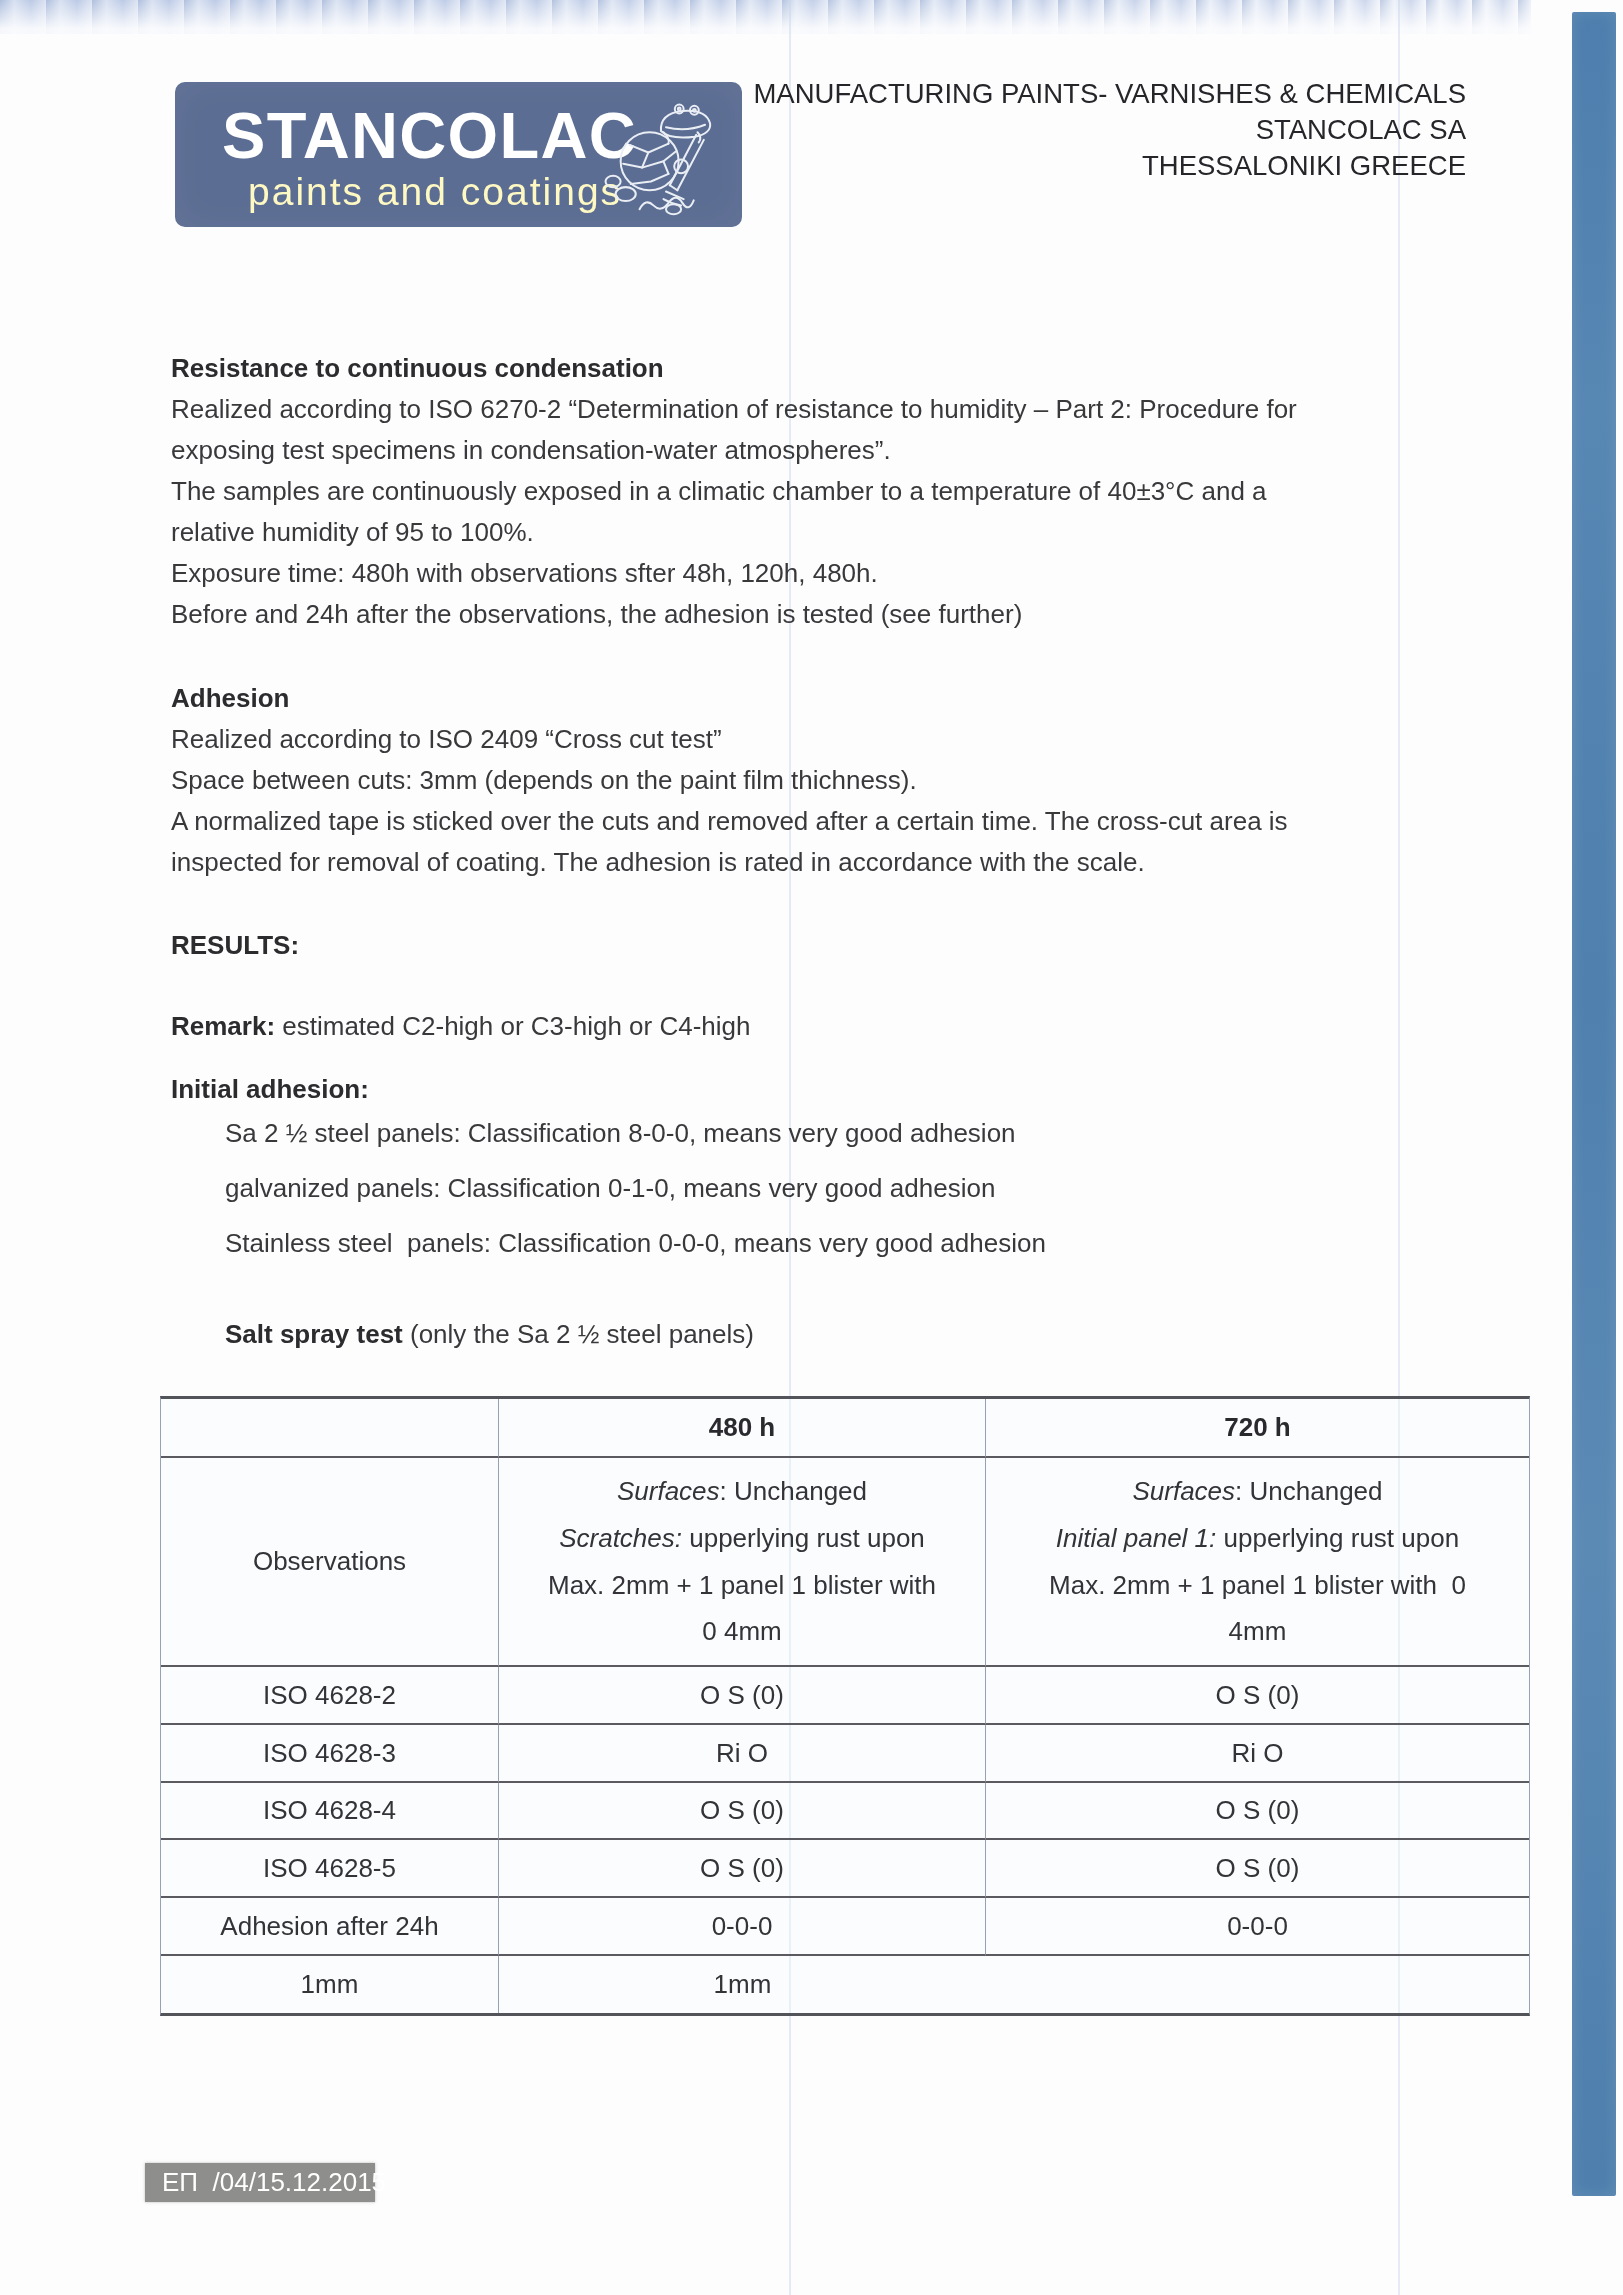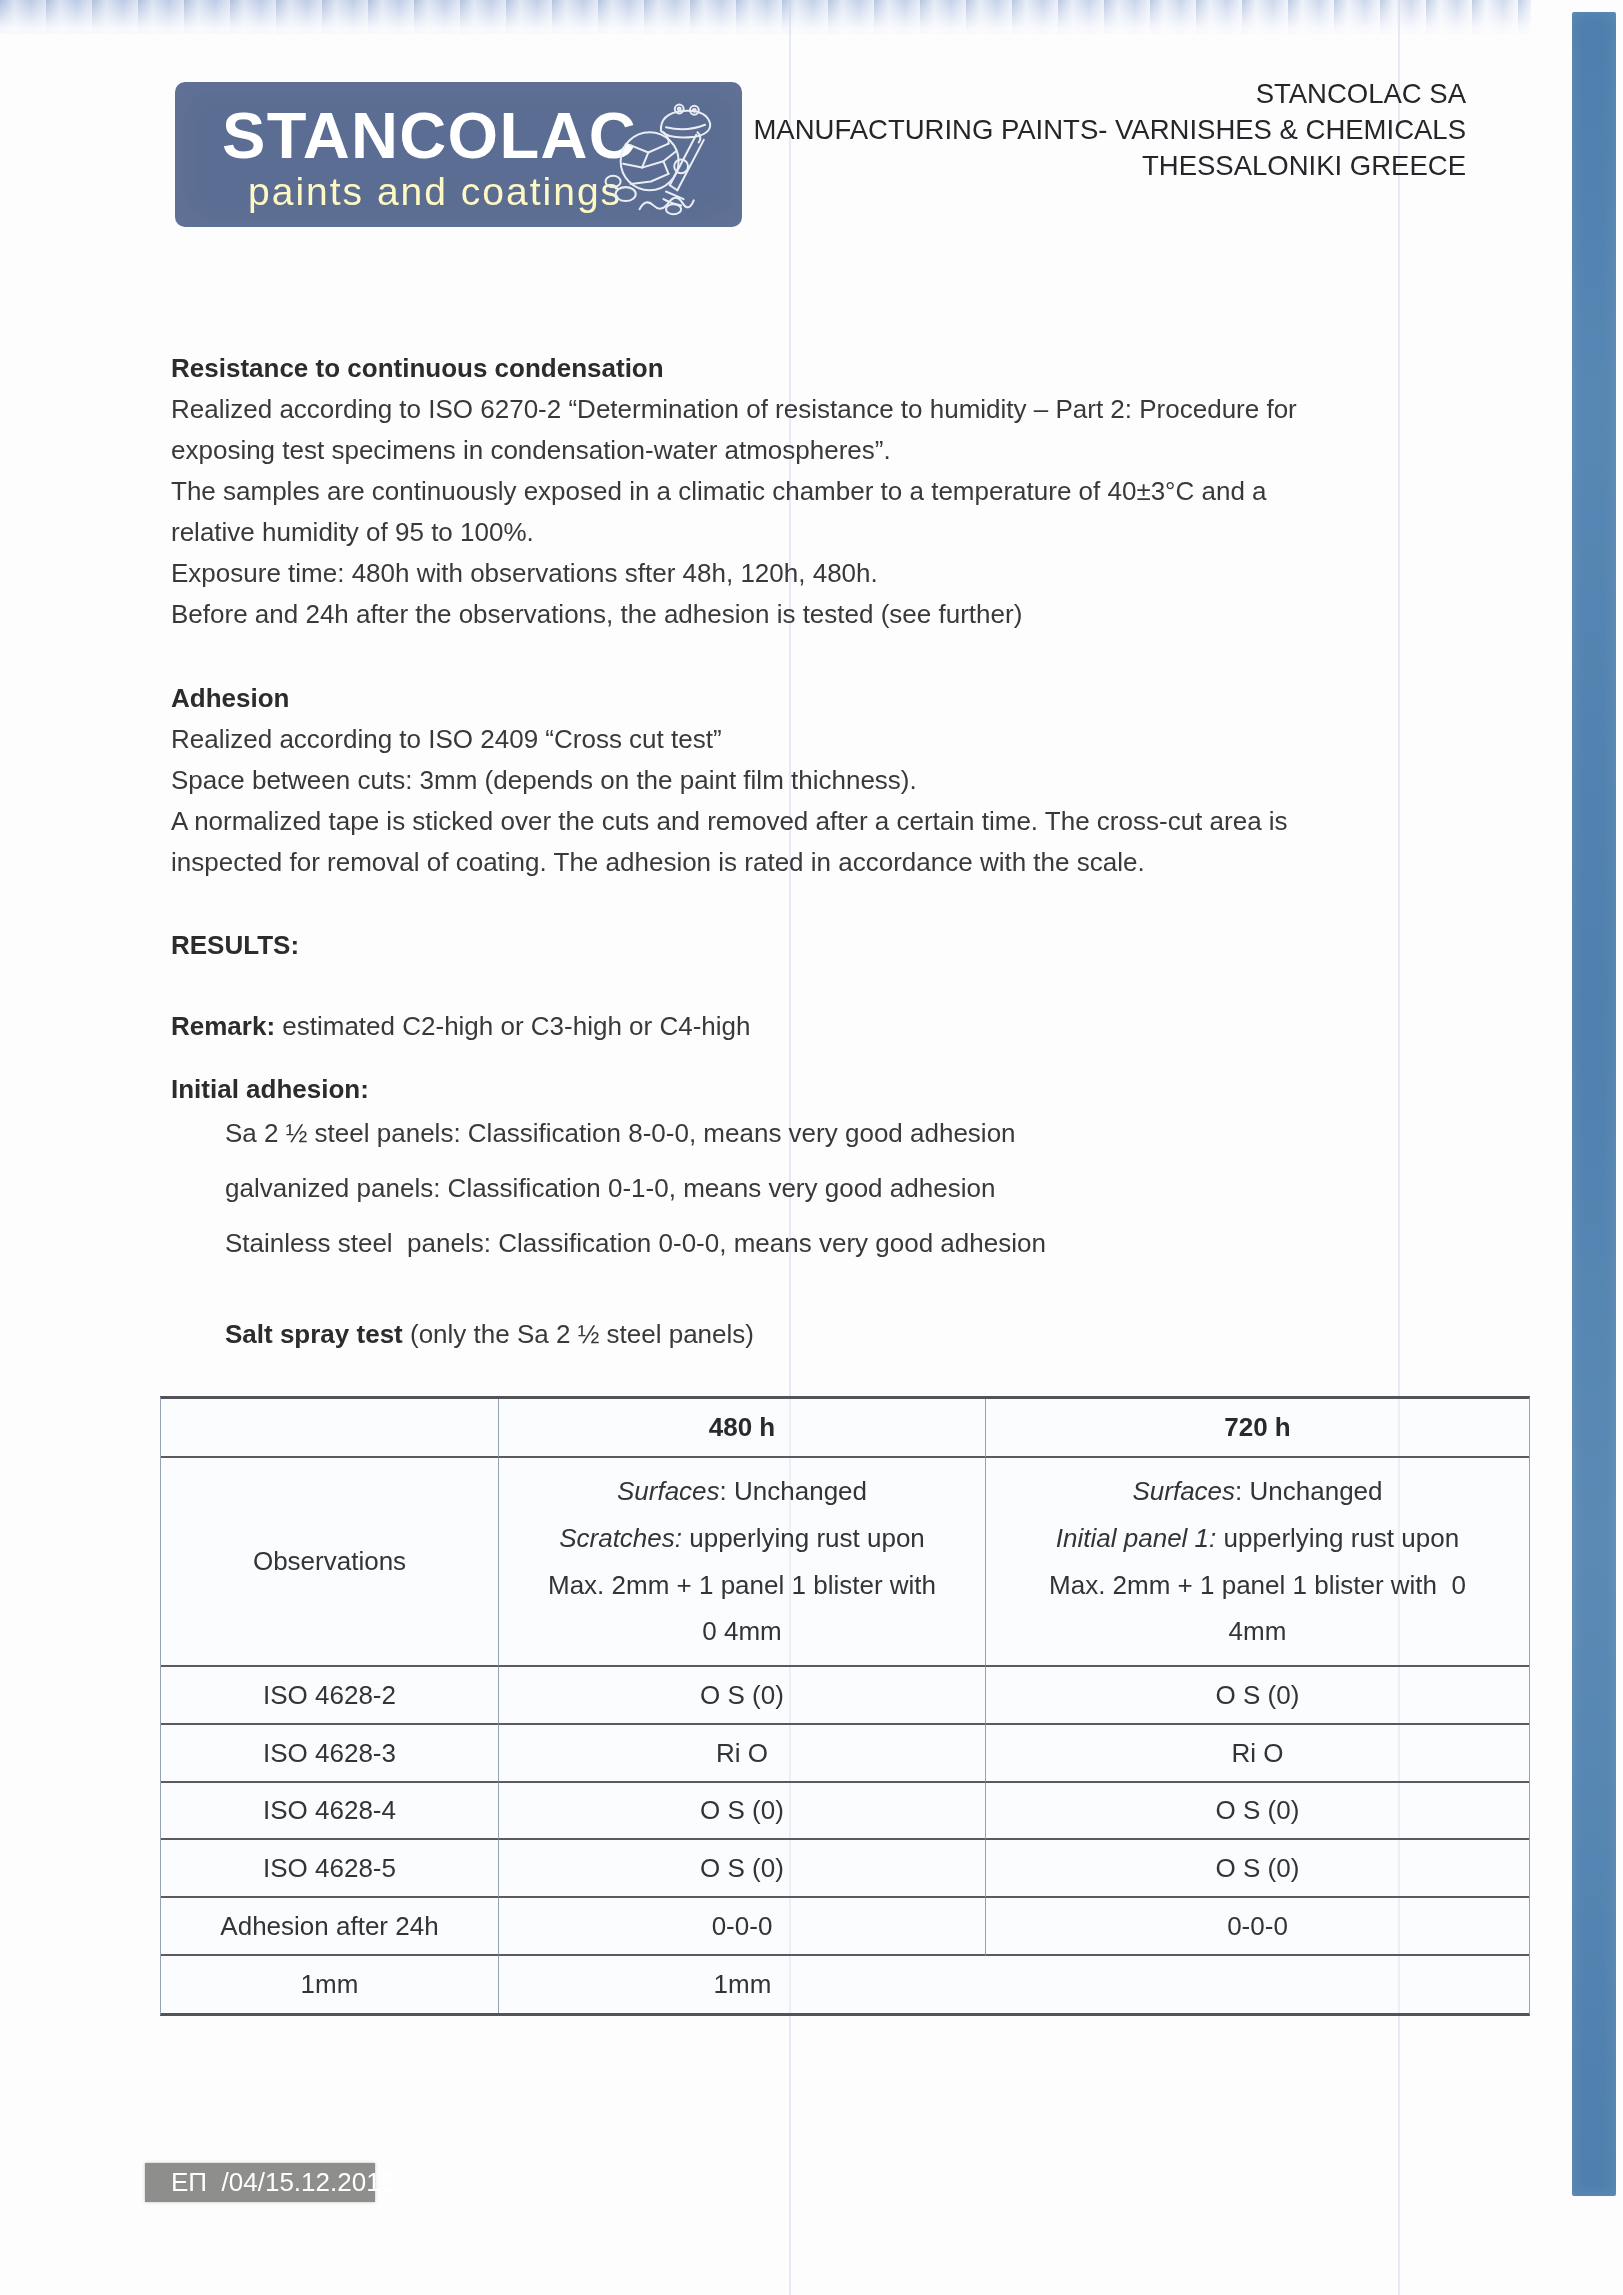--- a/index.html
+++ b/index.html
@@ -73,21 +73,21 @@
     flex-direction:column;justify-content:space-between;align-items:center;
     padding:17px 7.9px;box-sizing:border-box;
   }
   .obs .ln{line-height:1.25;white-space:pre;}
   .it{font-style:italic;}
 
   
   .doc-code{
     position:absolute;left:145px;top:2163px;width:230px;height:39px;
     background:#8e8e8c;color:#ffffff;font-size:26px;line-height:39px;
-    padding-left:26px;box-sizing:border-box;white-space:pre;
+    padding-left:17px;box-sizing:border-box;white-space:pre;
     box-shadow:0 0 2.6px rgba(120,120,120,.5);
   }
 </style>
 </head>
 <body>
 
 <div class="scan-top"></div>
 <div class="scan-streak streak-a"></div>
 <div class="scan-streak streak-b"></div>
 <div class="scan-bar-right"></div>
@@ -125,22 +125,22 @@
       <ellipse cx="36" cy="162" rx="16" ry="11"></ellipse>
       <ellipse cx="16" cy="142" rx="12" ry="9"></ellipse>
       <ellipse cx="112" cy="186" rx="12" ry="8"></ellipse>
 
       <path d="M58 186 q10 -18 22 -6 t24 -4 t22 0 t18 -4"></path>
     </g>
   </svg>
 </div>
 
 <div class="company">
+  <div class="line">MANUFACTURING PAINTS- VARNISHES &amp; CHEMICALS</div>
   <div class="line">STANCOLAC SA</div>
-  <div class="line">MANUFACTURING PAINTS- VARNISHES &amp; CHEMICALS</div>
   <div class="line">THESSALONIKI GREECE</div>
 </div>
 
 <div class="textblock" style="top:348px">
   <div class="line h-bold">Resistance to continuous condensation</div>
   <div class="line">Realized according to ISO 6270-2 “Determination of resistance to humidity – Part 2: Procedure for</div>
   <div class="line">exposing test specimens in condensation-water atmospheres”.</div>
   <div class="line">The samples are continuously exposed in a climatic chamber to a temperature of 40±3°C and a</div>
   <div class="line">relative humidity of 95 to 100%.</div>
   <div class="line">Exposure time: 480h with observations sfter 48h, 120h, 480h.</div>

